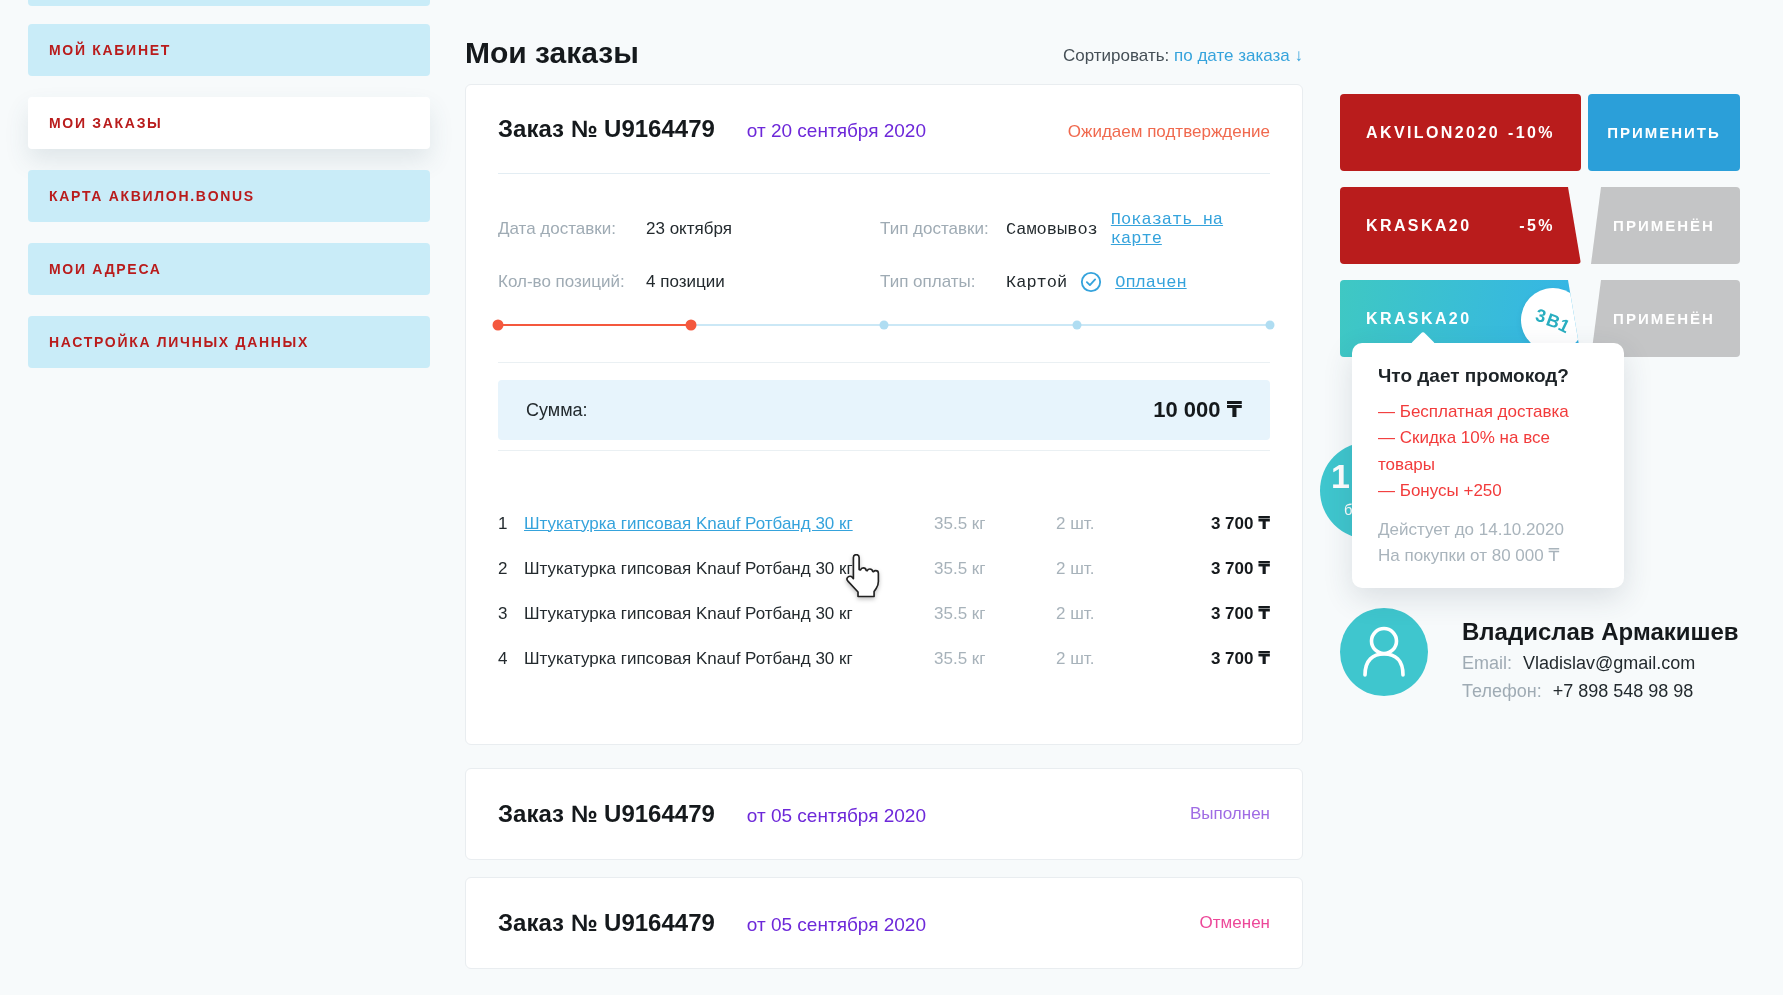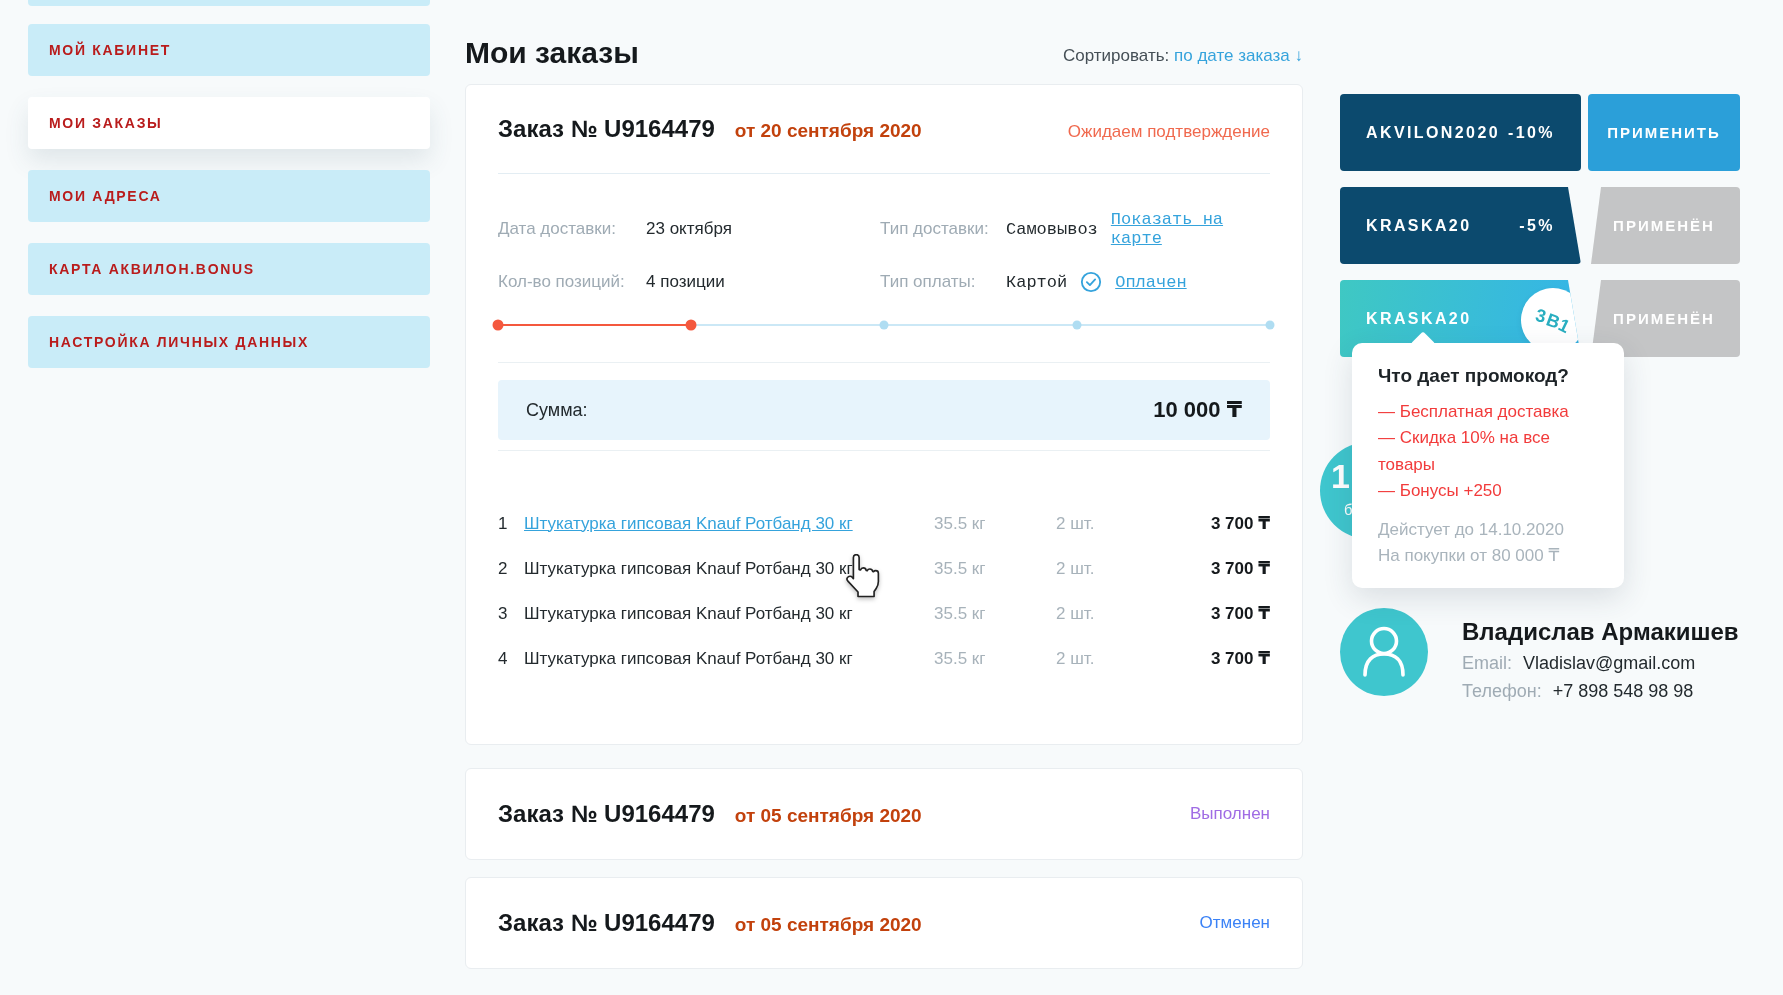--- a/index.html
+++ b/index.html
@@ -24,25 +24,25 @@
   .main { position:absolute; left:465px; top:0; width:838px; }
   .main-head { display:flex; justify-content:space-between; align-items:flex-end; padding-top:36px; }
   .page-title { font-size:30px; font-weight:700; color:#15191C; }
   .sort { font-size:17px; color:#454F56; padding-bottom:4px; }
   .sort a { color:#35A3DC; text-decoration:none; cursor:pointer; }
   .card { background:#fff; border:1px solid #E9EDF0; border-radius:6px; }
   .card-main { margin-top:14px; height:661px; padding:0 32px; }
   .order-head { padding-top:30px; display:flex; justify-content:space-between; align-items:baseline; }
   .order-title-wrap { display:flex; align-items:baseline; }
   .order-num { font-size:24px; font-weight:700; color:#15191C; }
-  .order-date { font-size:19px; color:#c2410c; margin-left:20px;font-weight:bold; }
+  .order-date { font-size:19px; color:#6d28d9; margin-left:32px; }
   .status { font-size:17px; }
   .st-wait   { color:#F0694E; }
   .st-done   { color:#A06CE4; }
-  .st-cancel { color:#3b82f6; }
+  .st-cancel { color:#ec4899; }
   .head-divider { margin-top:30px; border-top:1px solid #E3EDF3; }
   
   .details { margin-top:36px; display:grid; grid-template-columns:148px 234px 126px 1fr; row-gap:23px; font-size:17px; align-items:center; }
   .d-label { color:#9FABB4; }
   .d-value { color:#232A2E; }
   .d-flex { display:flex; align-items:center; gap:13px;font-family:Liberation Mono, monospace; }
   .blue-link { color:#35A3DC; text-decoration:underline; cursor:pointer; }
   .check-icon { width:22px; height:22px; display:inline-block; vertical-align:middle; }
   
   .progress { margin-top:26px; }
@@ -71,21 +71,21 @@
   .pqty { width:96px; color:#A7B2BA; }
   .pprice { width:118px; text-align:right; font-weight:700; color:#15191C; }
   .card-sm { margin-top:23px; height:92px; display:flex; justify-content:space-between; align-items:center; padding:0 32px; cursor:pointer; }
   .card-sm.last { margin-top:17px; }
   
   .rightcol { position:absolute; left:1340px; top:0; width:400px; height:995px; }
   .promos { padding-top:94px; }
   .promo-row { display:flex; height:77px; margin-bottom:16px; }
   .promo-code {
     flex:1; border-radius:4px; display:flex; justify-content:space-between; align-items:center;
-    padding:0 26px; background:#0c4a6e; color:#fff; font-size:16px; font-weight:700; letter-spacing:2.4px;
+    padding:0 26px; background:#b91c1c; color:#fff; font-size:16px; font-weight:700; letter-spacing:2.4px;
     position:relative; margin-right:7px;
   }
   .promo-code.slant { clip-path:polygon(0 0, calc(100% - 13px) 0, 100% 100%, 0 100%); }
   .promo-code.grad { background:linear-gradient(100deg,#3FC8C3 0%,#34B4E8 100%); }
   .promo-btn {
     width:152px; border-radius:4px; display:flex; justify-content:center; align-items:center;
     color:#fff; font-size:15px; font-weight:700; letter-spacing:2px; cursor:pointer;
   }
   .btn-apply { background:#2B9FD9; }
   .btn-applied { background:#C4C5C6; clip-path:polygon(13px 0, 100% 0, 100% 100%, 3px 100%); }
@@ -135,24 +135,24 @@
 
 <aside class="sidebar">
   <div class="sidebar-sliver"></div>
   <div class="side-item">
       <span>МОЙ КАБИНЕТ</span>
     </div>
   <div class="side-item active">
       <span>МОИ ЗАКАЗЫ</span>
     </div>
   <div class="side-item">
+      <span>КАРТА АКВИЛОН.BONUS</span>
+    </div>
+  <div class="side-item">
       <span>МОИ АДРЕСА</span>
-    </div>
-  <div class="side-item">
-      <span>КАРТА АКВИЛОН.BONUS</span>
     </div>
   <div class="side-item">
       <span>НАСТРОЙКА ЛИЧНЫХ ДАННЫХ</span>
     </div>
 </aside>
 
 <main class="main">
   <div class="main-head">
     <h1 class="page-title">Мои заказы</h1>
     <div class="sort">

